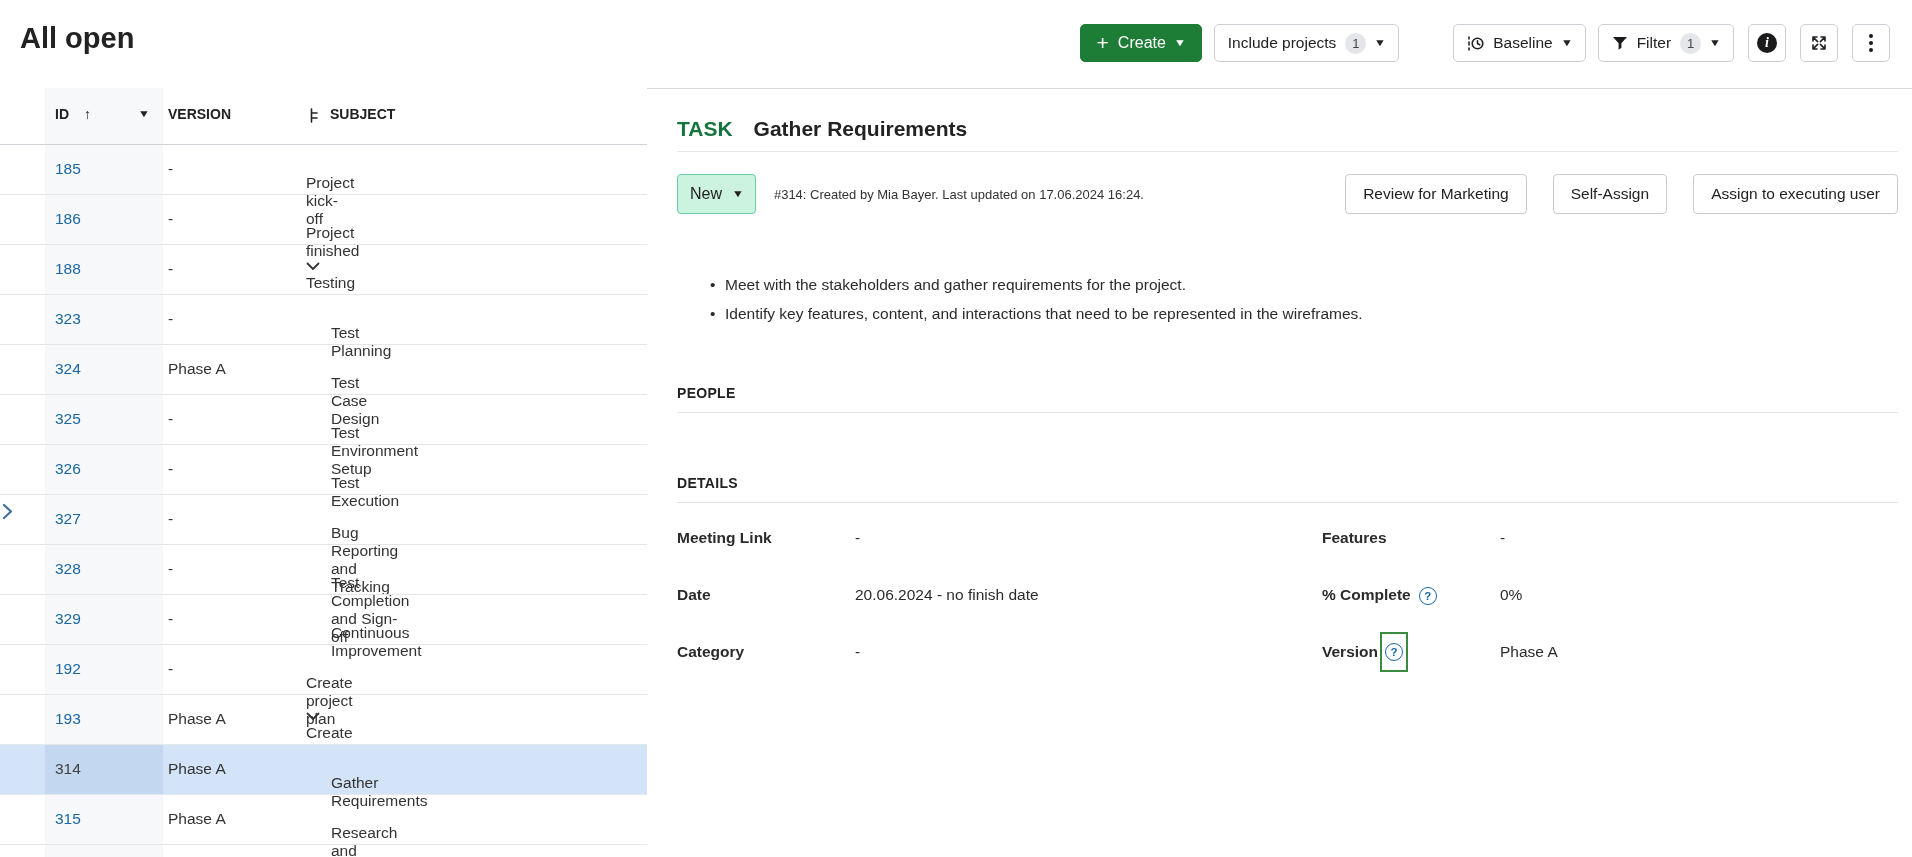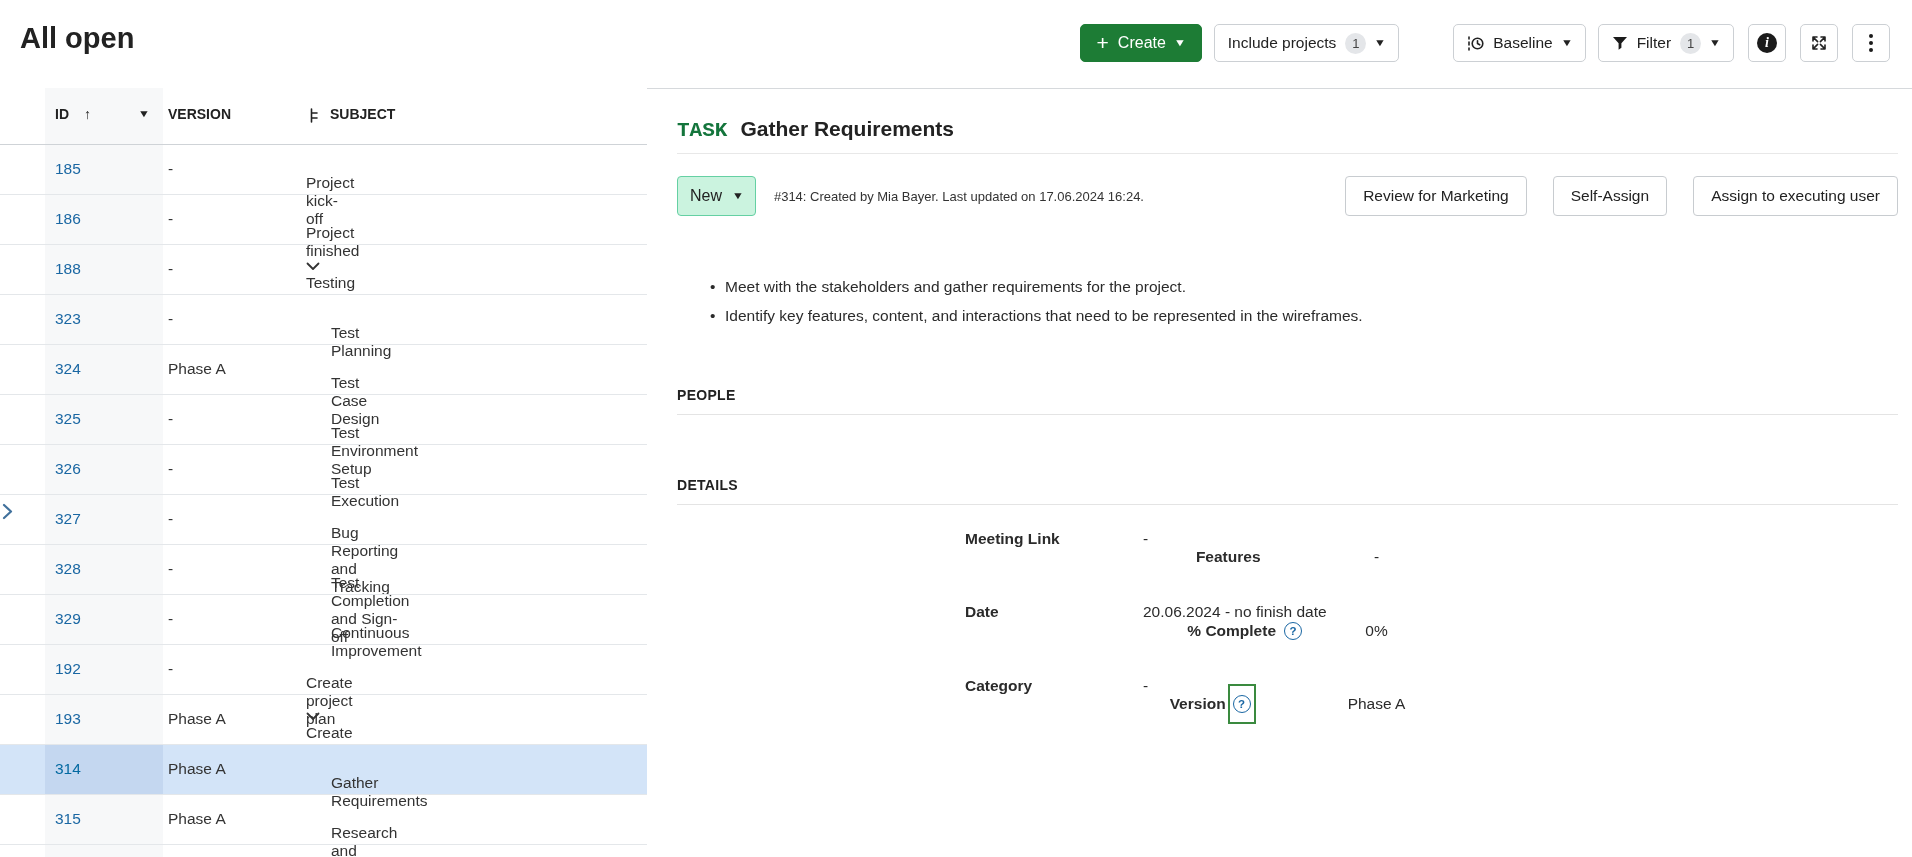--- a/index.html
+++ b/index.html
@@ -41,41 +41,41 @@
   .t-header{position:absolute; left:0; right:0; top:0; height:57px; border-bottom:1px solid #cfd3d7; font-size:14px; font-weight:700; color:#222;}
   .t-header span{position:absolute; top:18px;}
   .h-id{left:55px;} .h-sort{left:84px; font-weight:400;} .h-id-caret{left:139px; top:21px !important; font-size:10px;}
   .h-version{left:168px;} .h-hier{left:309px; top:20px !important;} .h-subject{left:330px;}
   .t-rows{position:absolute; left:0; right:6px; top:57px;}
   .row{position:relative; height:50px; border-bottom:1px solid #e4e7ea; background:transparent; cursor:pointer;}
   .row.selected{background:var(--selected_row);}
   .row.selected::before{content:""; position:absolute; left:45px; width:118px; top:0; bottom:0; background:rgba(64,106,176,0.10);}
   .row span{position:absolute; top:15px;}
   .c-id{left:55px; color:var(--accent_blue);}
-  .row.selected .c-id{color:#0369a1;}
+  .row.selected .c-id{color:#404040;}
   .c-version{left:168px; color:#333;}
   .c-subject{left:306px; display:flex; align-items:center; gap:10px; top:14px !important;}
   .c-subject .chev{width:14px; height:9px; flex:none; margin-top:3px;}
   .c-subject .chev.hide{visibility:hidden;}
   .scroll-thumb{position:absolute; right:0; top:137px; width:6px; height:135px; background:#c9cdd1; border-radius:3px;}
   .pane-toggle{position:absolute; left:1px; top:503px;}
   .split-handle{position:absolute; left:650px; top:507px; width:5px; height:27px; background:#d2d5d8; border-radius:2px; cursor:col-resize;}
   
   .panel{position:absolute; left:647px; top:88px; right:0; bottom:0; border-top:1px solid #d6d9dc; background:#fff;}
   .tabbar{height:47px; border-bottom:1px solid #d6d9dc; display:flex; align-items:stretch; padding-left:27px;}
   .tab{display:flex; align-items:center; padding:0 20px; font-size:14px; font-weight:700; color:#333; letter-spacing:.2px; position:relative; cursor:pointer;}
   .tab.active{color:var(--accent_blue);}
   .tab.active::after{content:""; position:absolute; left:0; right:0; bottom:-1px; height:3px; background:var(--accent_blue);}
   .tab-tools{margin-left:auto; display:flex; align-items:center; gap:18px; padding-right:15px;}
   .panel-body{padding:0 14px 0 30px;}
   .parent-row{margin-top:22px; display:flex; align-items:center; gap:9px; font-size:14.5px; height:20px;}
   .parent-label{color:#333;}
   .parent-link{color:var(--accent_blue); cursor:pointer;}
   .title-row{margin-top:26px; font-size:21px; font-weight:700; line-height:27px;}
-  .wp-type{color:var(--type_green); margin-right:13px;font-family:Liberation Mono, monospace;}
+  .wp-type{color:var(--type_green); margin-right:21px;}
   .wp-title{color:#222;}
   .title-divider{margin-top:9px; border-bottom:1px solid #e8e8e8;}
   .status-row{margin-top:22px; display:flex; align-items:center;}
   .status-btn{height:40px; background:var(--status_bg); border:1px solid var(--status_border); border-radius:4px;
     display:inline-flex; align-items:center; gap:11px; padding:0 12px; font-size:16px; color:#222; cursor:pointer; font-family:inherit;}
   .meta{margin-left:18px; font-size:13px; color:#333;}
   .actions{margin-left:auto; display:flex; gap:26px;}
   .action-btn{height:40px; background:#fff; border:1px solid #c8ccd0; border-radius:4px; padding:0 17px;
     font-size:15.5px; color:#222; cursor:pointer; font-family:inherit; white-space:nowrap;}
   .desc{margin-top:56px; margin-left:33px; list-style:none;}
@@ -86,21 +86,21 @@
   .section-h.details{margin-top:62px;}
   .people-row{margin-top:21px; display:flex; align-items:center; height:33px;}
   .p-col{display:flex; align-items:center;}
   .p-col.left{width:645px;}
   .p-label{width:178px; font-weight:700; color:#2b2b2b;}
   .avatar{width:32px; height:32px; border-radius:50%; color:#fff; font-size:12.5px; font-weight:700;
     display:inline-flex; align-items:center; justify-content:center; margin-right:9px; flex:none;}
   .avatar.red{background:var(--avatar_red);}
   .avatar.blue{background:var(--avatar_blue);}
   .p-name{color:#2b2b2b; cursor:pointer;}
-  .details-row{display:flex; align-items:center; min-height:20px;flex-direction:column;}
+  .details-row{display:flex; align-items:center; min-height:20px;}
   .details-row.r1{margin-top:25px;}
   .details-row.gap{margin-top:37px;}
   .d-col{display:flex; align-items:center;}
   .d-col.left{width:645px;}
   .d-label{width:178px; font-weight:700; color:#2b2b2b; display:flex; align-items:center;}
   .d-value{color:#2b2b2b;}
   .help-icon{width:18px; height:18px; border-radius:50%; border:1.5px solid var(--accent_blue); color:var(--accent_blue);
     font-size:11.5px; font-weight:700; display:inline-flex; align-items:center; justify-content:center; margin-left:8px; cursor:pointer;}
   .focus-box{display:inline-flex; align-items:center; border:2px solid var(--focus_green); padding:9px 3px; margin:-12px 0 -12px 2px;}
   .focus-box .help-icon{margin-left:0;}

